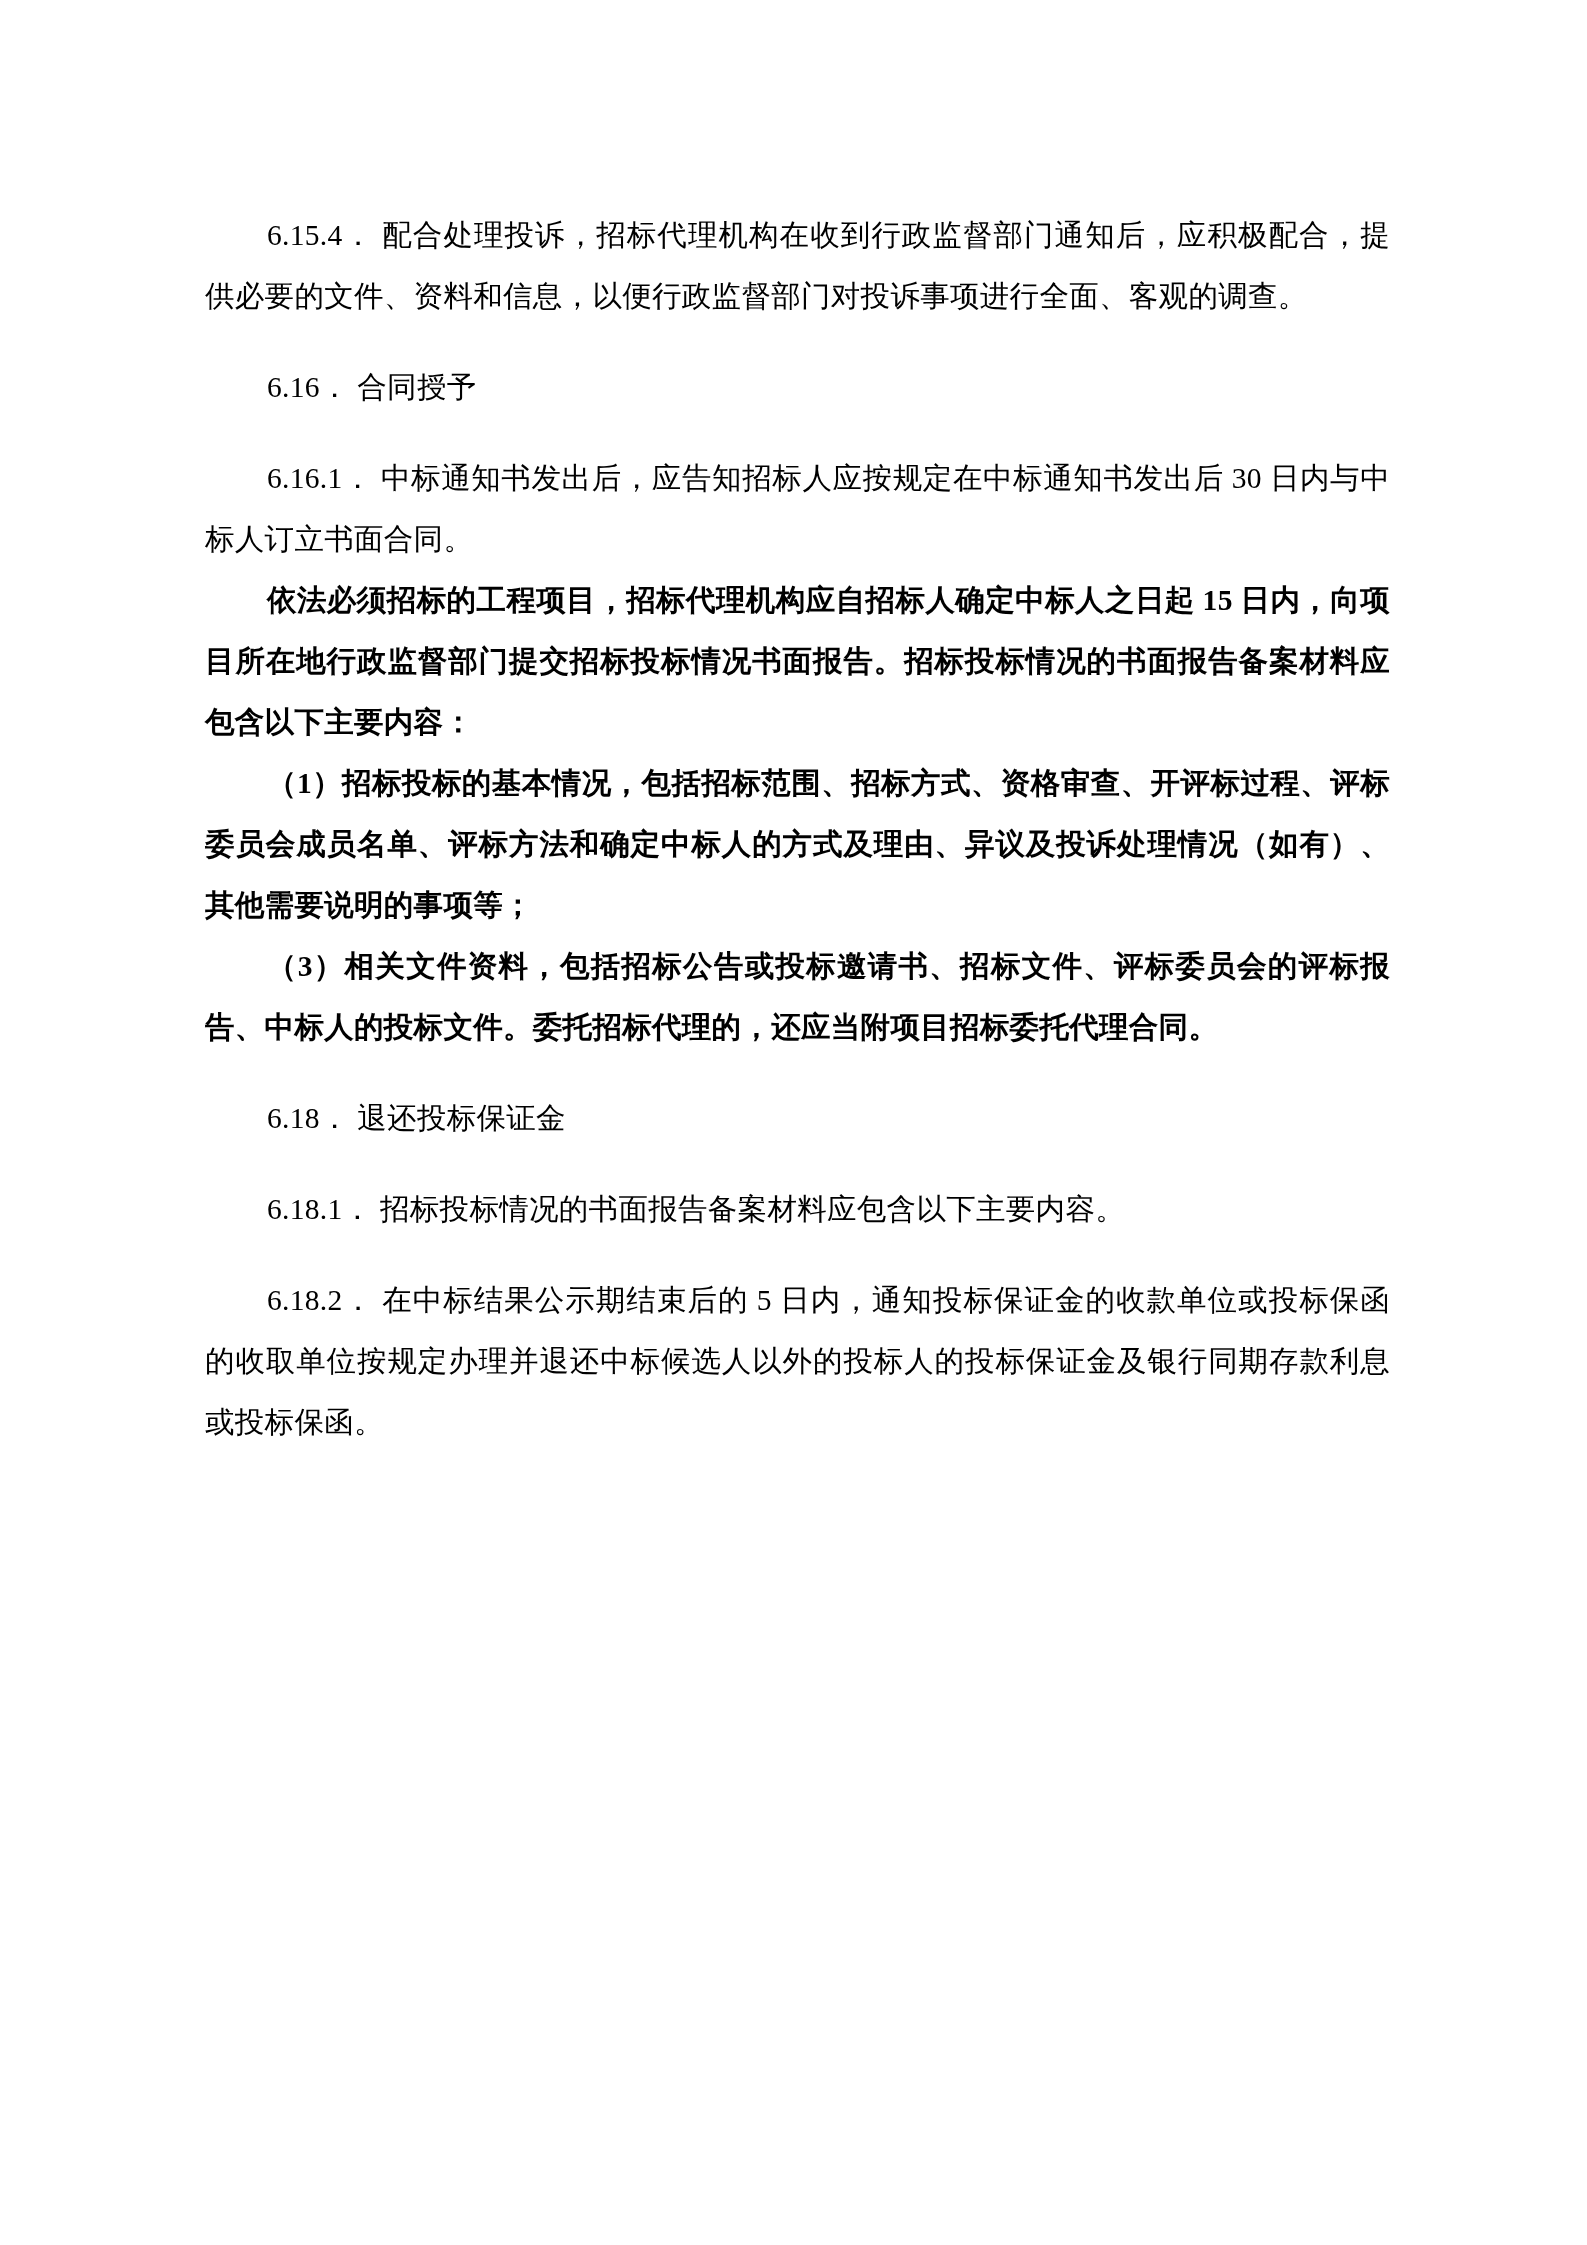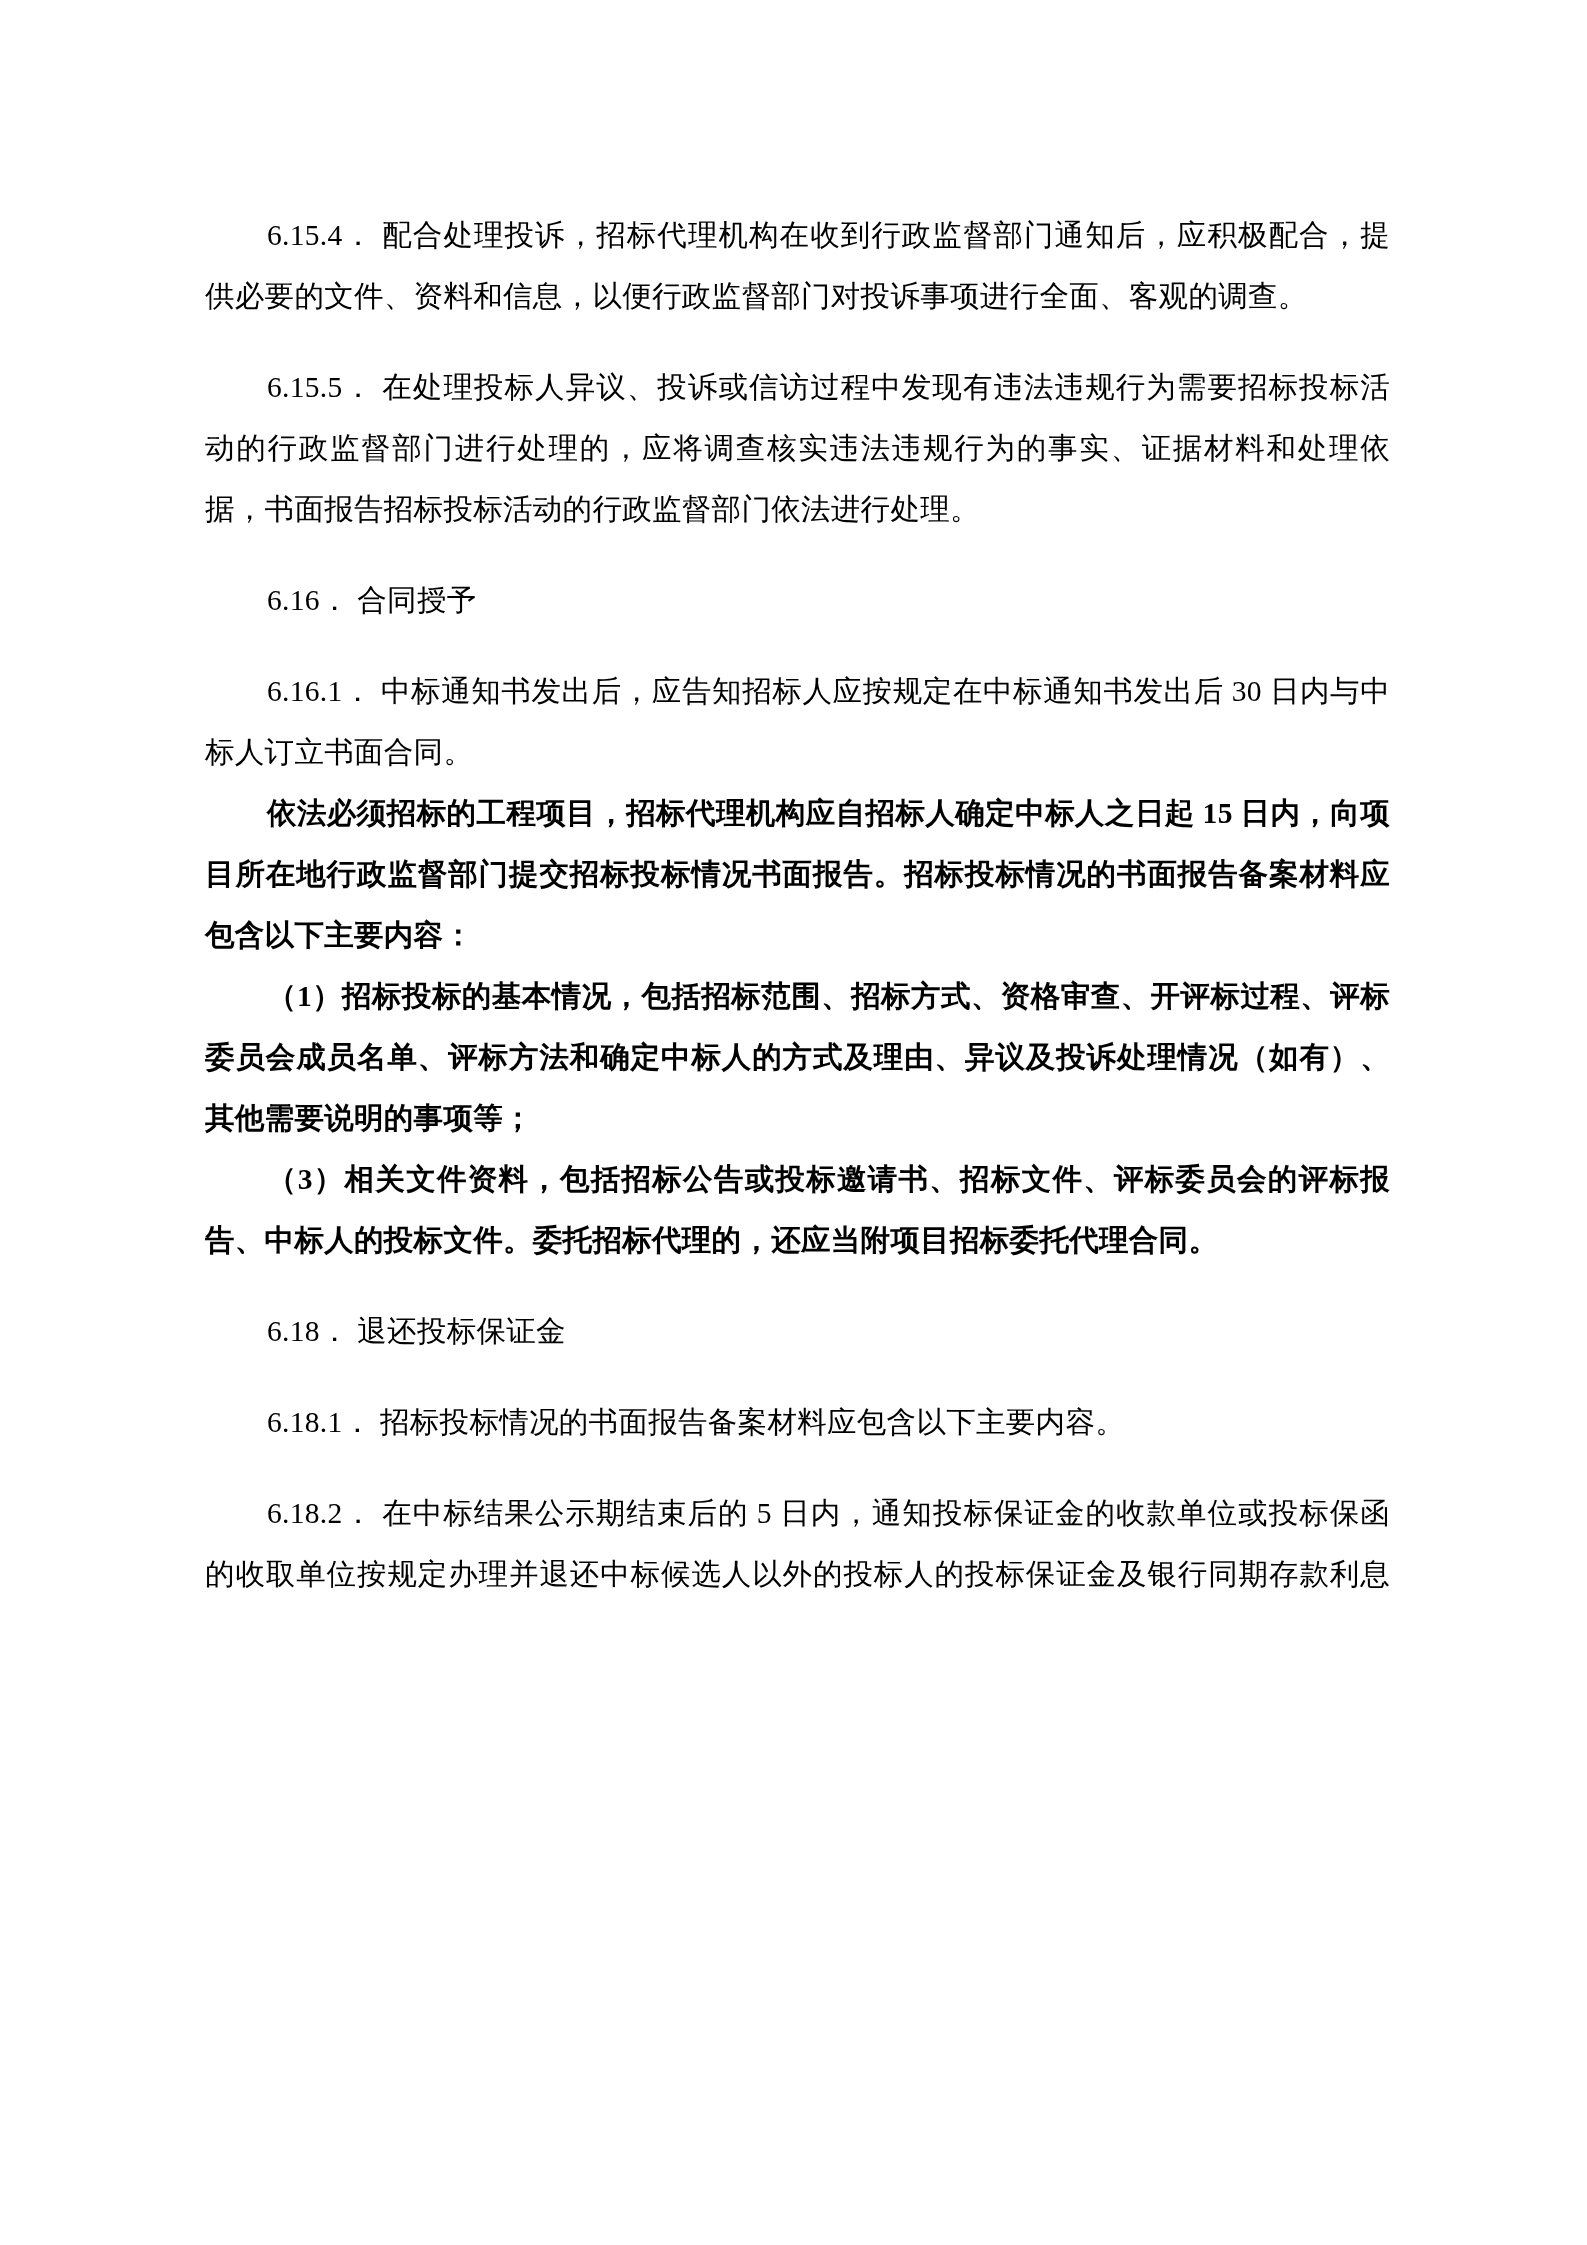--- a/index.html
+++ b/index.html
@@ -46,21 +46,20 @@
     letter-spacing: 1px;
   }
 </style>
 </head>
 <body>
 
 <div class="page">
   <div class="content">
 
     <p class="para indent gap-lg">6.15.4． 配合处理投诉，招标代理机构在收到行政监督部门通知后，应积极配合，提供必要的文件、资料和信息，以便行政监督部门对投诉事项进行全面、客观的调查。</p>
-    <p class="para indent gap-lg">6.15.5． 在处理投标人异议、投诉或信访过程中发现有违法违规行为需要招标投标活动的行政监督部门进行处理的，应将调查核实违法违规行为的事实、证据材料和处理依据，书面报告招标投标活动的行政监督部门依法进行处理。</p>
     <p class="para indent gap-lg">6.16． 合同授予</p>
     <p class="para indent gap-lg">6.16.1． 中标通知书发出后，应告知招标人应按规定在中标通知书发出后 30 日内与中标人订立书面合同。</p>
     <p class="para indent gap-sm">依法必须招标的工程项目，招标代理机构应自招标人确定中标人之日起 15 日内，向项目所在地行政监督部门提交招标投标情况书面报告。招标投标情况的书面报告备案材料应包含以下主要内容：</p>
     <p class="para indent gap-sm">（1）招标投标的基本情况，包括招标范围、招标方式、资格审查、开评标过程、评标委员会成员名单、评标方法和确定中标人的方式及理由、异议及投诉处理情况（如有）、其他需要说明的事项等；</p>
     <p class="para indent gap-sm">（3）相关文件资料，包括招标公告或投标邀请书、招标文件、评标委员会的评标报告、中标人的投标文件。委托招标代理的，还应当附项目招标委托代理合同。</p>
     <p class="para indent gap-lg">6.18． 退还投标保证金</p>
     <p class="para indent gap-lg">6.18.1． 招标投标情况的书面报告备案材料应包含以下主要内容。</p>
     <p class="para indent gap-lg">6.18.2． 在中标结果公示期结束后的 5 日内，通知投标保证金的收款单位或投标保函的收取单位按规定办理并退还中标候选人以外的投标人的投标保证金及银行同期存款利息或投标保函。</p>
 
   </div>

